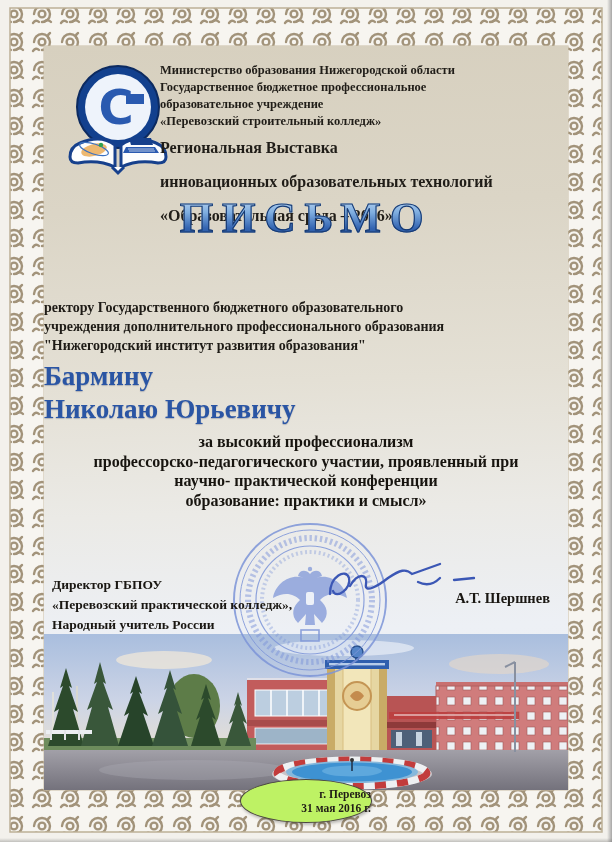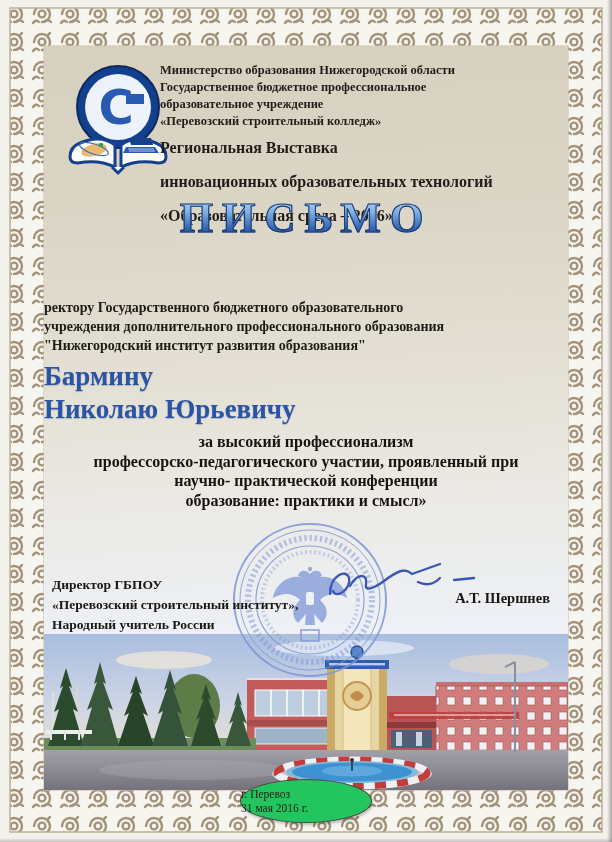--- a/index.html
+++ b/index.html
@@ -24,22 +24,22 @@
   .awardee{position:absolute;left:0;top:314px;width:100%;text-align:left;font-weight:bold;
            font-size:27px;line-height:33px;color:#2a55a4;text-shadow:0 1px 1px rgba(20,40,90,.25);}
   .reason{position:absolute;left:0;top:386px;width:100%;text-align:center;font-weight:bold;
           font-size:16px;line-height:19.5px;color:#17140f;}
   .sig-left{position:absolute;left:8px;top:489px;font-weight:bold;font-size:13.5px;line-height:20px;color:#1a1712;z-index:5;margin-top:40px;}
   .sig-right{position:absolute;right:18px;top:544px;font-weight:bold;font-size:14.5px;color:#1a1712;z-index:5;}
   .stamp{position:absolute;left:184px;top:472px;width:164px;height:164px;z-index:3;opacity:.85;}
   .autograph{position:absolute;left:278px;top:514px;width:170px;height:52px;z-index:4;}
   .photo{position:absolute;left:0;top:588px;z-index:2;}
   .oval{position:absolute;left:50%;top:779px;transform:translateX(-50%);width:132px;height:44px;
-        background:#22c55e;border:1.5px solid #4a4540;border-radius:50%;z-index:6;text-align:left;
-        font-weight:normal;font-size:11.5px;color:#201c16;padding-top:7px;box-sizing:border-box;
+        background:#bef264;border:1.5px solid #4a4540;border-radius:50%;z-index:6;text-align:right;
+        font-weight:bold;font-size:11.5px;color:#201c16;padding-top:7px;box-sizing:border-box;
         line-height:14px;box-shadow:1px 2px 3px rgba(0,0,0,.25);}
   .edge-r{position:absolute;right:0;top:0;width:5px;height:100%;
           background:linear-gradient(90deg,rgba(120,120,120,0),rgba(105,105,108,.55));}
   .edge-b{position:absolute;bottom:0;left:0;width:100%;height:4px;
           background:linear-gradient(0deg,rgba(100,100,100,.35),rgba(100,100,100,0));}
 </style>
 </head>
 <body>
 
 <div class="page">
@@ -111,21 +111,21 @@
 
     <div class="reason">
       <div>за высокий профессионализм</div>
       <div>профессорско-педагогического участии, проявленный при</div>
       <div>научно- практической конференции</div>
       <div>образование: практики и смысл»</div>
     </div>
 
     <div class="sig-left">
       <div>Директор ГБПОУ</div>
-      <div>«Перевозский строительный институт»,</div>
+      <div>«Перевозский практической колледж»,</div>
       <div>Народный учитель России</div>
     </div>
     <div class="sig-right">А.Т. Шершнев</div>
 
     <div class="stamp">
       <svg width="164" height="164" viewBox="-82 -82 164 164">
         <g fill="none" stroke="#7d95d8">
           <circle r="76" stroke-width="2"></circle>
           <circle r="70" stroke-width="1"></circle>
           <circle r="62" stroke-width="6" stroke-dasharray="2.4 2.8" opacity="0.6"></circle>

